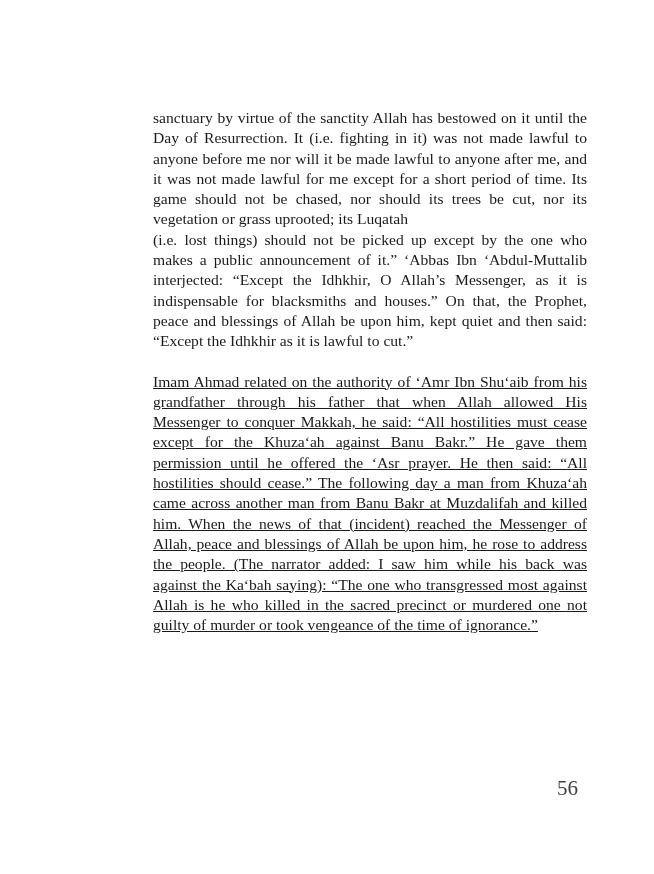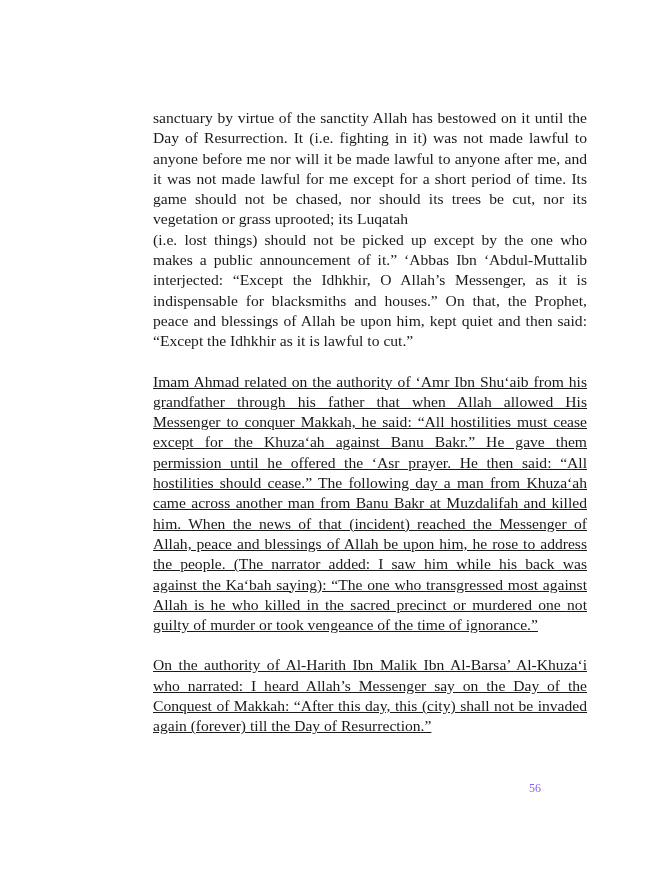--- a/index.html
+++ b/index.html
@@ -8,31 +8,30 @@
     position: absolute; left: 109px; top: 108px; width: 434px;
     font-family: "Liberation Serif", "DejaVu Serif", serif;
     font-size: 15.6px; line-height: 20.3px; color: #1a1a1a;
     text-align: justify;
     margin-left: 44px;
   }
   .page p { margin: 0; }
   .page p + p { margin-top: 20px; text-decoration: underline; }
   .page .br { display: block; }
   .pagenum {
-    position: absolute; left: 525px; top: 779px; width: 16px;
+    position: absolute; left: 557px; top: 779px; width: 16px;
     text-align: right;
     font-family: "Liberation Serif", "DejaVu Serif", serif;
-    font-size: 12px; line-height: 18px; color: #8b5cf6;
+    font-size: 21px; line-height: 18px; color: #404040;
   }
 </style>
 </head>
 <body>
 
 <div class="page">
   <p>
     <span class="br" style="text-align-last: left;">sanctuary by virtue of the sanctity Allah has bestowed on it until the Day of Resurrection. It (i.e. fighting in it) was not made lawful to anyone before me nor will it be made lawful to anyone after me, and it was not made lawful for me except for a short period of time. Its game should not be chased, nor should its trees be cut, nor its vegetation or grass uprooted; its Luqatah</span>
     <span class="br">(i.e. lost things) should not be picked up except by the one who makes a public announcement of it.” ‘Abbas Ibn ‘Abdul-Muttalib interjected: “Except the Idhkhir, O Allah’s Messenger, as it is indispensable for blacksmiths and houses.” On that, the Prophet, peace and blessings of Allah be upon him, kept quiet and then said: “Except the Idhkhir as it is lawful to cut.”</span>
   </p>
   <p>Imam Ahmad related on the authority of ‘Amr Ibn Shu‘aib from his grandfather through his father that when Allah allowed His Messenger to conquer Makkah, he said: “All hostilities must cease except for the Khuza‘ah against Banu Bakr.” He gave them permission until he offered the ‘Asr prayer. He then said: “All hostilities should cease.” The following day a man from Khuza‘ah came across another man from Banu Bakr at Muzdalifah and killed him. When the news of that (incident) reached the Messenger of Allah, peace and blessings of Allah be upon him, he rose to address the people. (The narrator added: I saw him while his back was against the Ka‘bah saying): “The one who transgressed most against Allah is he who killed in the sacred precinct or murdered one not guilty of murder or took vengeance of the time of ignorance.”</p>
-  <p>On the authority of Al-Harith Ibn Malik Ibn Al-Barsa’ Al-Khuza‘i who narrated: I heard Allah’s Messenger say on the Day of the Conquest of Makkah: “After this day, this (city) shall not be invaded again (forever) till the Day of Resurrection.”</p>
 </div>
 
 <div class="pagenum">56</div>
 
 </body></html>

